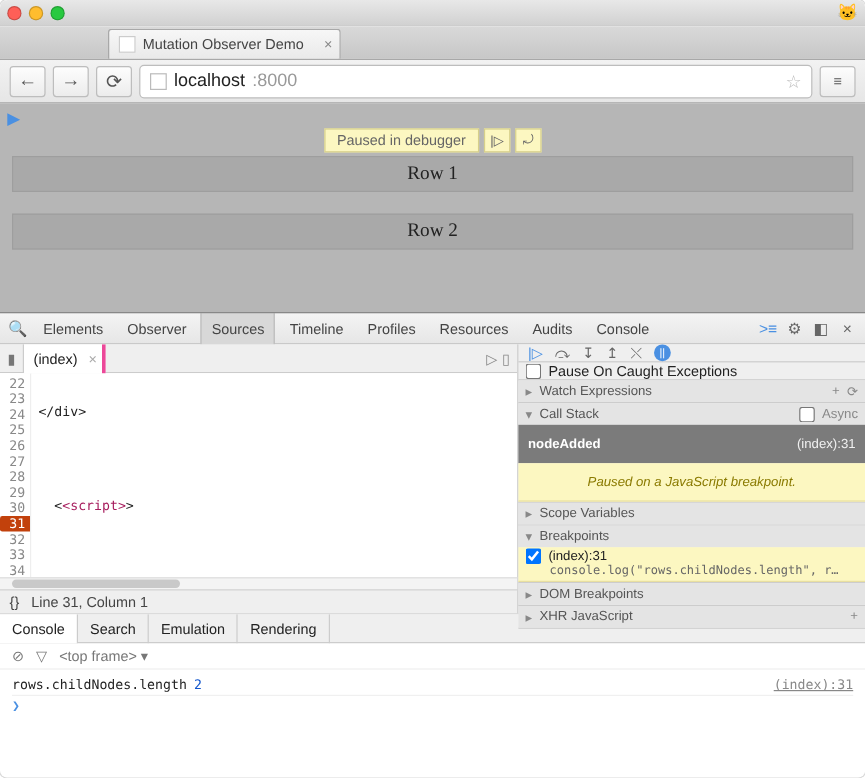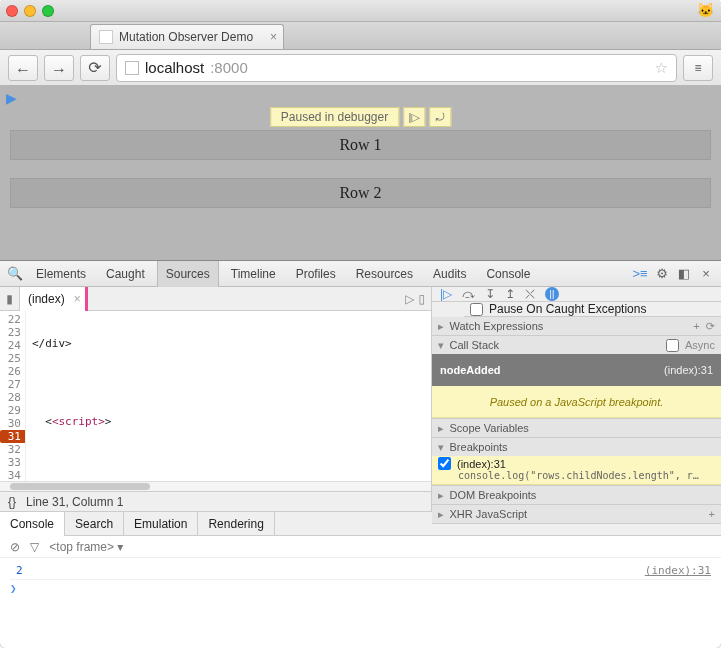--- a/index.html
+++ b/index.html
@@ -55,21 +55,21 @@
   .code { flex:1; padding-top:0; white-space:pre; color:#222; overflow:hidden;}
   .code div { height:13px; line-height:13px; padding-left:6px;}
   .code .kw { color:#a71d5d; }
   .scroll-h { height:10px; background:#f4f4f4; border-top:1px solid #ddd; position:relative;}
   .scroll-h::before { content:''; position:absolute; left:10px; width:140px; top:1px; bottom:1px; background:#c9c9c9; border-radius:4px;}
   .src-status { height:20px; border-top:1px solid #ccc; background:#efefef; display:flex; align-items:center; padding:0 8px; gap:10px; color:#444;}
   
   .panel { width:290px; border-left:1px solid #ccc; display:flex; flex-direction:column; background:#efefef;}
   .dbg-ctrl { height:24px; border-bottom:1px solid #ccc; display:flex; align-items:center; gap:10px; padding:0 8px; color:#666;}
   .dbg-ctrl .pausebtn { width:14px;height:14px;border-radius:50%;background:#4a90e2; color:#fff; font-size:9px; display:flex;align-items:center;justify-content:center;}
-  .pause-exc { height:20px; display:flex; align-items:center; gap:6px; padding:0 6px; border-bottom:1px solid #ccc;margin-left:32px;}
+  .pause-exc { height:20px; display:flex; align-items:center; gap:6px; padding:0 6px; border-bottom:1px solid #ccc;}
   .sect { border-bottom:1px solid #ccc; }
   .sect-hd { height:18px; background:#e4e4e4; display:flex; align-items:center; padding:0 6px; font-size:11px; color:#555; gap:4px;}
   .sect-hd .rt { margin-left:auto; display:flex; gap:6px; color:#888;}
   .cs-row { height:32px; display:flex; align-items:center; padding:0 8px; font-size:11px;}
   .cs-sel { background:#7b7b7b; color:#fff; font-weight:bold;}
   .cs-sel .loc { margin-left:auto; font-weight:normal; color:#f0f0f0;}
   .cs-info { background:#fcf7c1; color:#8a7a00; font-style:italic; justify-content:center; border-bottom:1px solid #e8dfa0;}
   .bp-row { background:#fcf7c1; padding:1px 6px 3px; border-bottom:1px solid #e8dfa0;}
   .bp-row .line1 { display:flex; gap:6px; align-items:center; font-size:11px; white-space:nowrap;}
   .bp-row .line2 { font-family:Menlo,monospace; font-size:10px; color:#666; padding-left:20px; overflow:hidden; text-overflow:ellipsis; white-space:nowrap;}
@@ -132,21 +132,21 @@
   </div>
   <div class="rowbox">
     <div class="prow">Row 1</div>
     <div class="prow">Row 2</div>
   </div>
 </div>
 
 <div class="dt-tabs">
   <span class="ico">🔍</span>
   <div class="tabbtn">Elements</div>
-  <div class="tabbtn">Caught</div>
+  <div class="tabbtn">Observer</div>
   <div class="tabbtn active">Sources</div>
   <div class="tabbtn">Timeline</div>
   <div class="tabbtn">Profiles</div>
   <div class="tabbtn">Resources</div>
   <div class="tabbtn">Audits</div>
   <div class="tabbtn">Console</div>
   <div class="spacer"></div>
   <span class="ico" style="color:#4a90e2">&gt;≡</span>
   <span class="ico">⚙</span>
   <span class="ico">◧</span>
@@ -284,17 +284,18 @@
   <div class="dtab">Emulation</div>
   <div class="dtab">Rendering</div>
 </div>
 <div class="console-tb">
   <span>⊘</span>
   <span>▽</span>
   <span><span>&lt;top frame&gt;</span> ▾</span>
 </div>
 <div class="console-body">
   <div class="c-row">
+    <span class="txt">rows.childNodes.length</span>
     <span class="num">2</span>
     <span class="src-link">(index):31</span>
   </div>
   <div class="c-prompt">❯</div>
 </div>
 
 </body></html>

